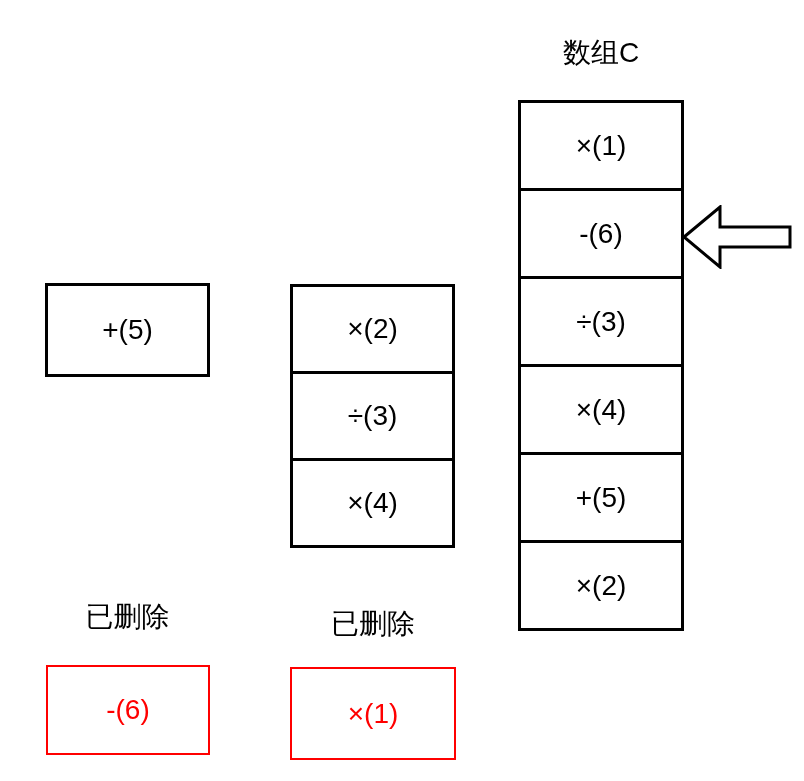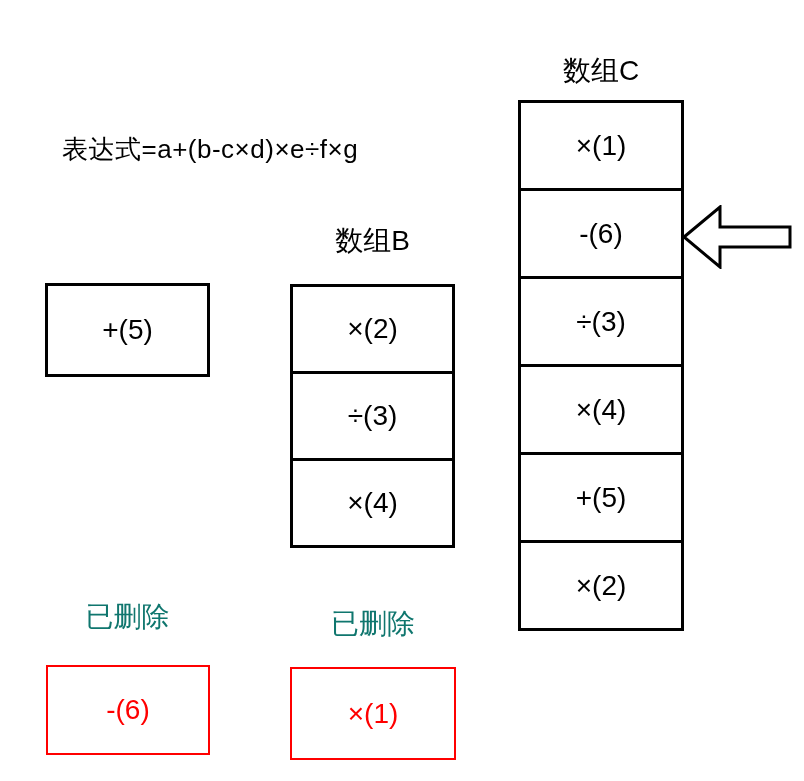--- a/index.html
+++ b/index.html
@@ -26,46 +26,44 @@
   }
   .cell-stack { display: flex; flex-direction: column; }
   .cell {
     box-sizing: border-box;
     border: 3px solid #000000;
     display: flex; align-items: center; justify-content: center;
     font-size: 28px;
     background: #ffffff;
   }
   .cell + .cell { margin-top: -3px; }
-  .deleted-title { color: #0f766e; }
+  .deleted-title { color: #000000; }
   .deleted-cell {
     border: 2px solid #ff0000;
     color: #ff0000;
   }
   .arrow-svg { display: block; }
 </style>
 </head>
 <body>
 
 <div class="canvas">
 
-  <div class="abs expression">表达式=a+(b-c×d)×e÷f×g</div>
 
   <div class="abs cell-stack" style="left:45px; top:283px; width:165px;">
     <div class="cell" style="height:94px;">+(5)</div>
   </div>
 
-  <div class="abs array-title" style="left:290px; top:224px; width:165px;">数组B</div>
   <div class="abs cell-stack" style="left:290px; top:284px; width:165px;">
     <div class="cell" style="height:90px;">×(2)</div>
     <div class="cell" style="height:90px;">÷(3)</div>
     <div class="cell" style="height:90px;">×(4)</div>
   </div>
 
-  <div class="abs array-title" style="left:518px; top:36px; width:166px;margin-top:18px;">数组C</div>
+  <div class="abs array-title" style="left:518px; top:36px; width:166px;">数组C</div>
   <div class="abs cell-stack" style="left:518px; top:100px; width:166px;">
     <div class="cell" style="height:91px;">×(1)</div>
     <div class="cell" style="height:91px;">-(6)</div>
     <div class="cell" style="height:91px;">÷(3)</div>
     <div class="cell" style="height:91px;">×(4)</div>
     <div class="cell" style="height:91px;">+(5)</div>
     <div class="cell" style="height:91px;">×(2)</div>
   </div>
 
   <div class="abs" style="left:682px; top:205px;">

